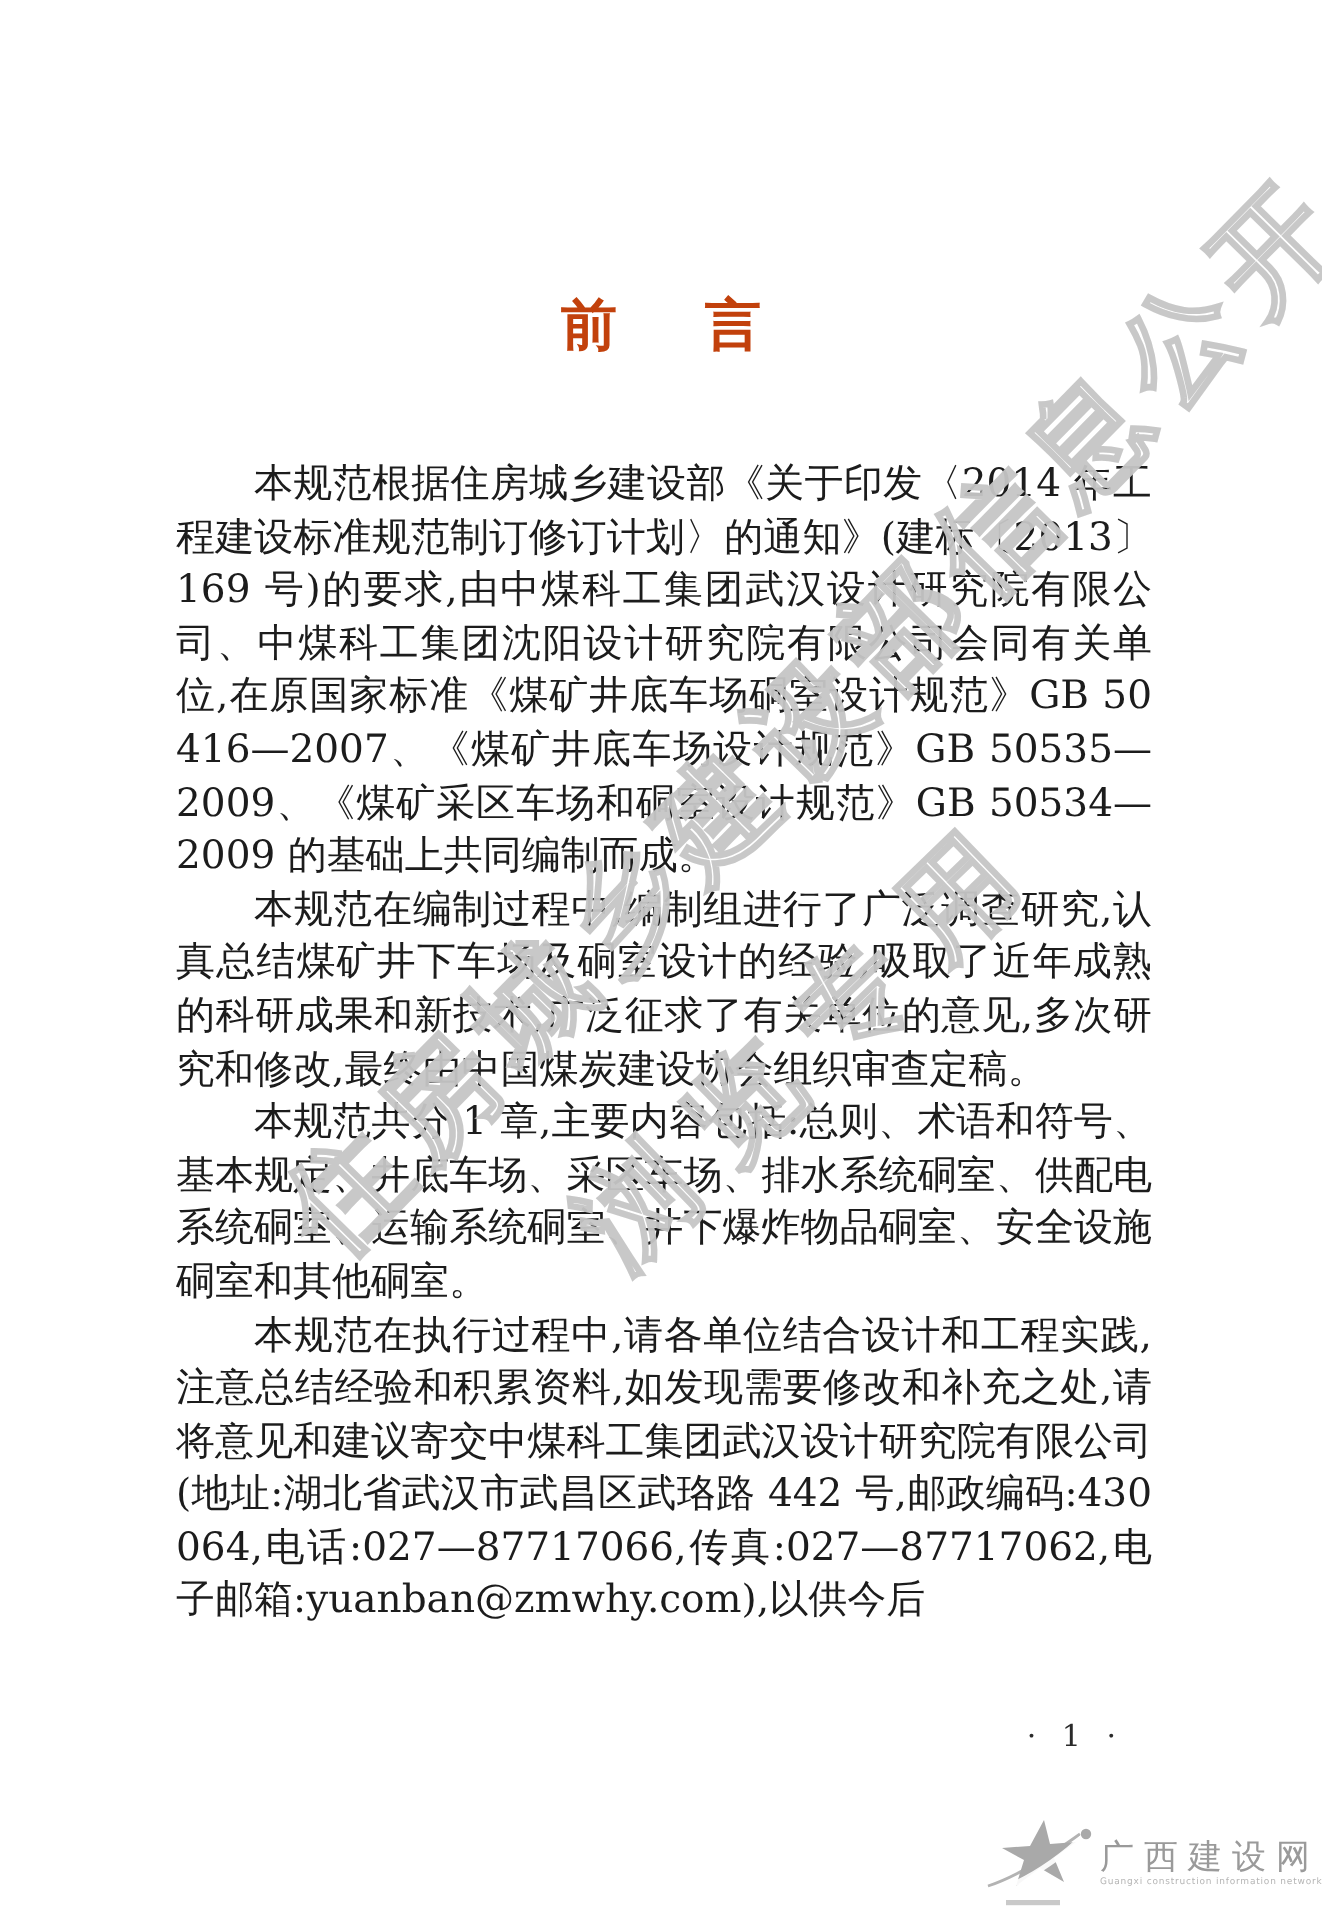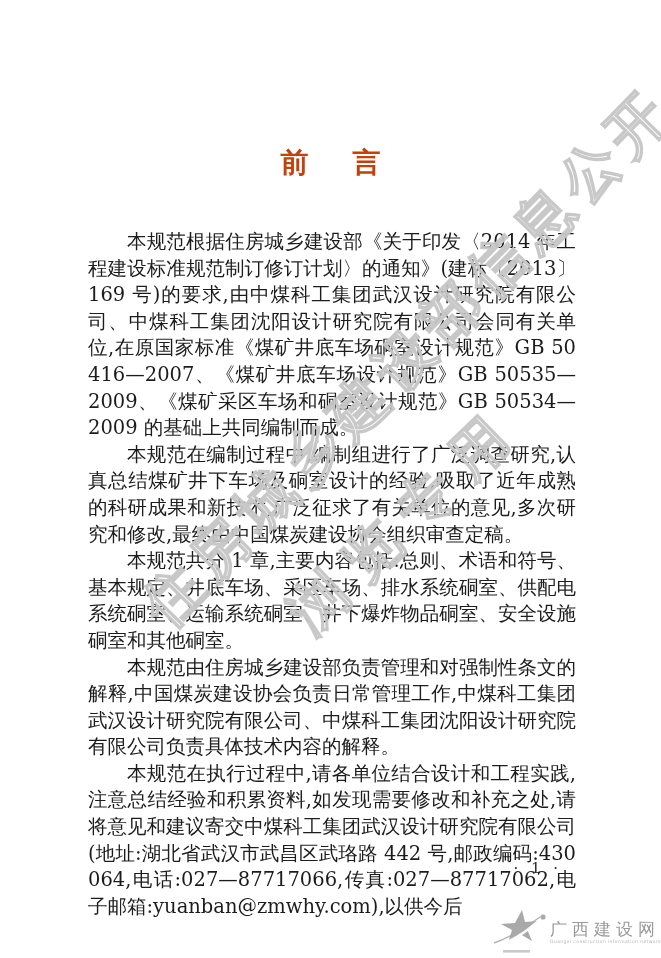--- a/index.html
+++ b/index.html
@@ -127,21 +127,20 @@
 
   <div class="watermark wm1">住房城乡建设部信息公开</div>
   <div class="watermark wm2">浏览专用</div>
 
   <h1 class="title">前　言</h1>
 
   <div class="content">
     <p>本规范根据住房城乡建设部《关于印发〈2014 年工程建设标准规范制订修订计划〉的通知》(建标〔2013〕169 号)的要求,由中煤科工集团武汉设计研究院有限公司、中煤科工集团沈阳设计研究院有限公司会同有关单位,在原国家标准《煤矿井底车场硐室设计规范》GB 50416—2007、《煤矿井底车场设计规范》GB 50535—2009、《煤矿采区车场和硐室设计规范》GB 50534—2009 的基础上共同编制而成。</p>
     <p>本规范在编制过程中,编制组进行了广泛调查研究,认真总结煤矿井下车场及硐室设计的经验,吸取了近年成熟的科研成果和新技术,广泛征求了有关单位的意见,多次研究和修改,最终由中国煤炭建设协会组织审查定稿。</p>
     <p>本规范共分 1 章,主要内容包括:总则、术语和符号、基本规定、井底车场、采区车场、排水系统硐室、供配电系统硐室、运输系统硐室、井下爆炸物品硐室、安全设施硐室和其他硐室。</p>
-    <p>本规范由住房城乡建设部负责管理和对强制性条文的解释,中国煤炭建设协会负责日常管理工作,中煤科工集团武汉设计研究院有限公司、中煤科工集团沈阳设计研究院有限公司负责具体技术内容的解释。</p>
     <p>本规范在执行过程中,请各单位结合设计和工程实践,注意总结经验和积累资料,如发现需要修改和补充之处,请将意见和建议寄交中煤科工集团武汉设计研究院有限公司(地址:湖北省武汉市武昌区武珞路 442 号,邮政编码:430064,电话:027—87717066,传真:027—87717062,电子邮箱:yuanban@zmwhy.com),以供今后</p>
   </div>
 
   <div class="pagenum">· 1 ·</div>
 
   <div class="logo">
     <svg width="56" height="50" viewBox="0 0 56 50" aria-hidden="true">
       <path d="M2 36 C 14 32, 30 23, 48 10" stroke="#b3b3b3" stroke-width="1.4" fill="none"></path>
       <path d="M30 3 L33 15 L46 14 L35 22 L40 34 L28 27 L16 36 L20 23 L9 17 L23 16 Z" fill="#a9a9a9"></path>
       <path d="M3 38 C 18 34, 34 24, 50 9 L50 13 C 36 25, 20 36, 5 40 Z" fill="#ffffff" opacity="0.92"></path>

